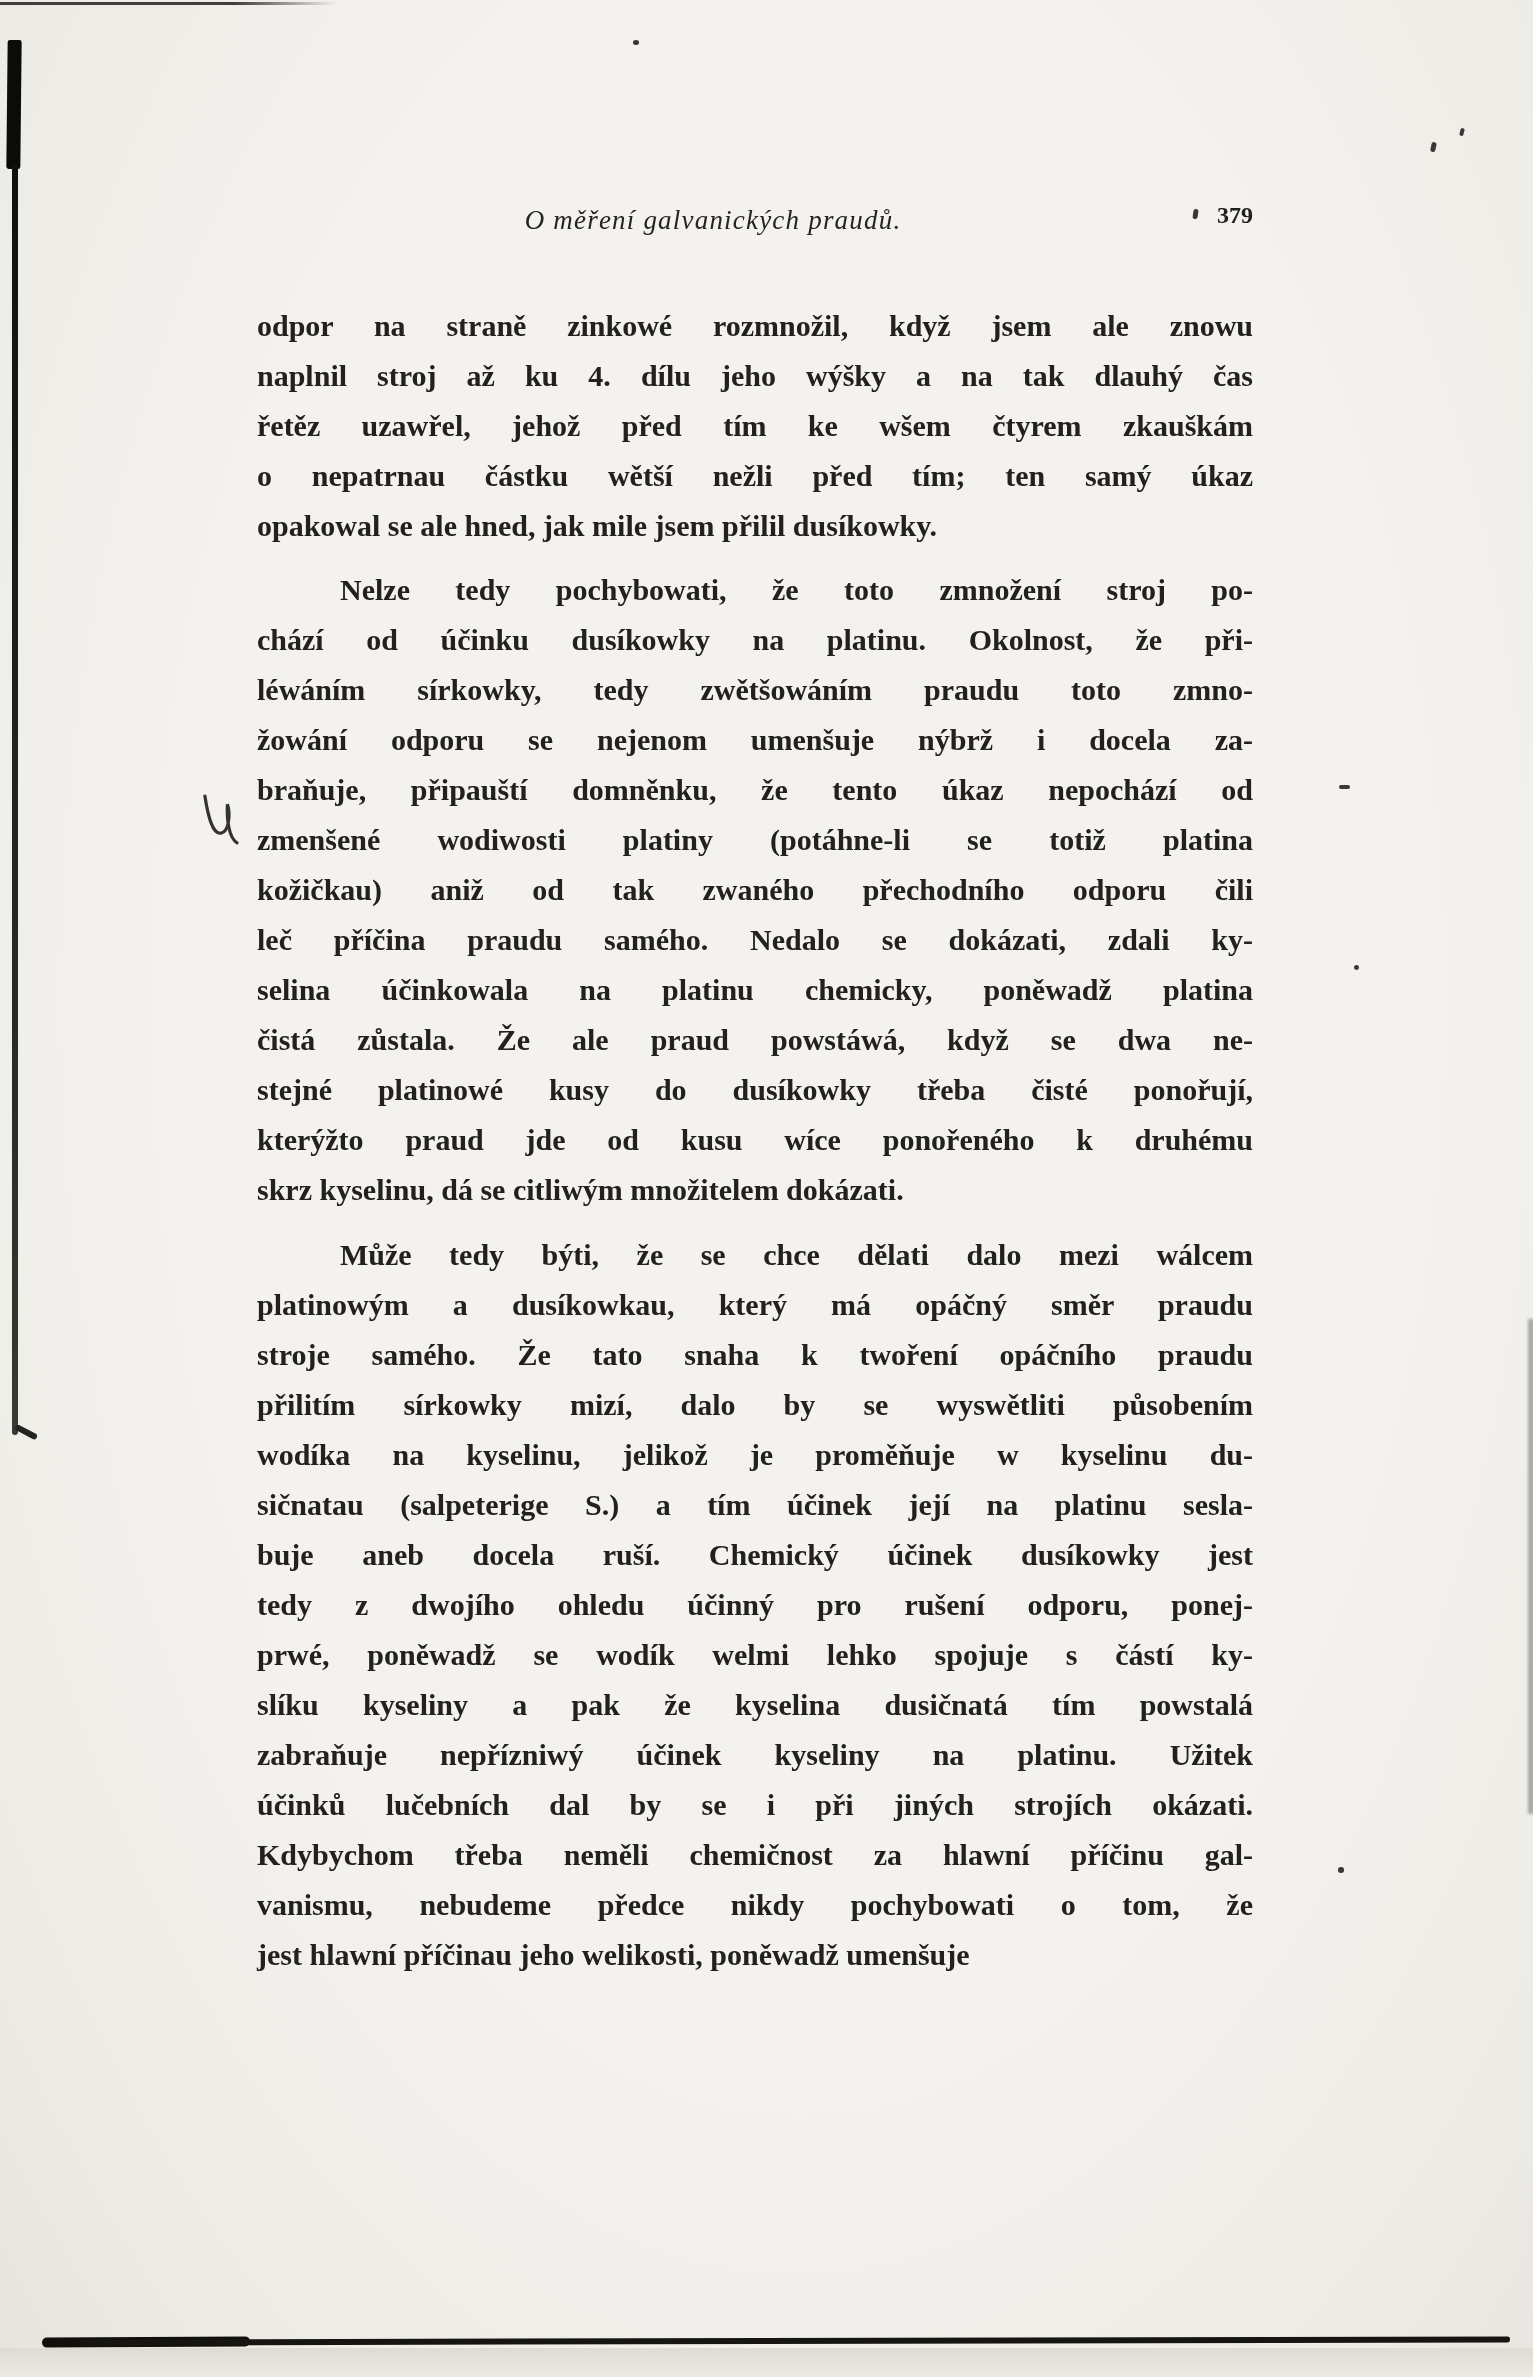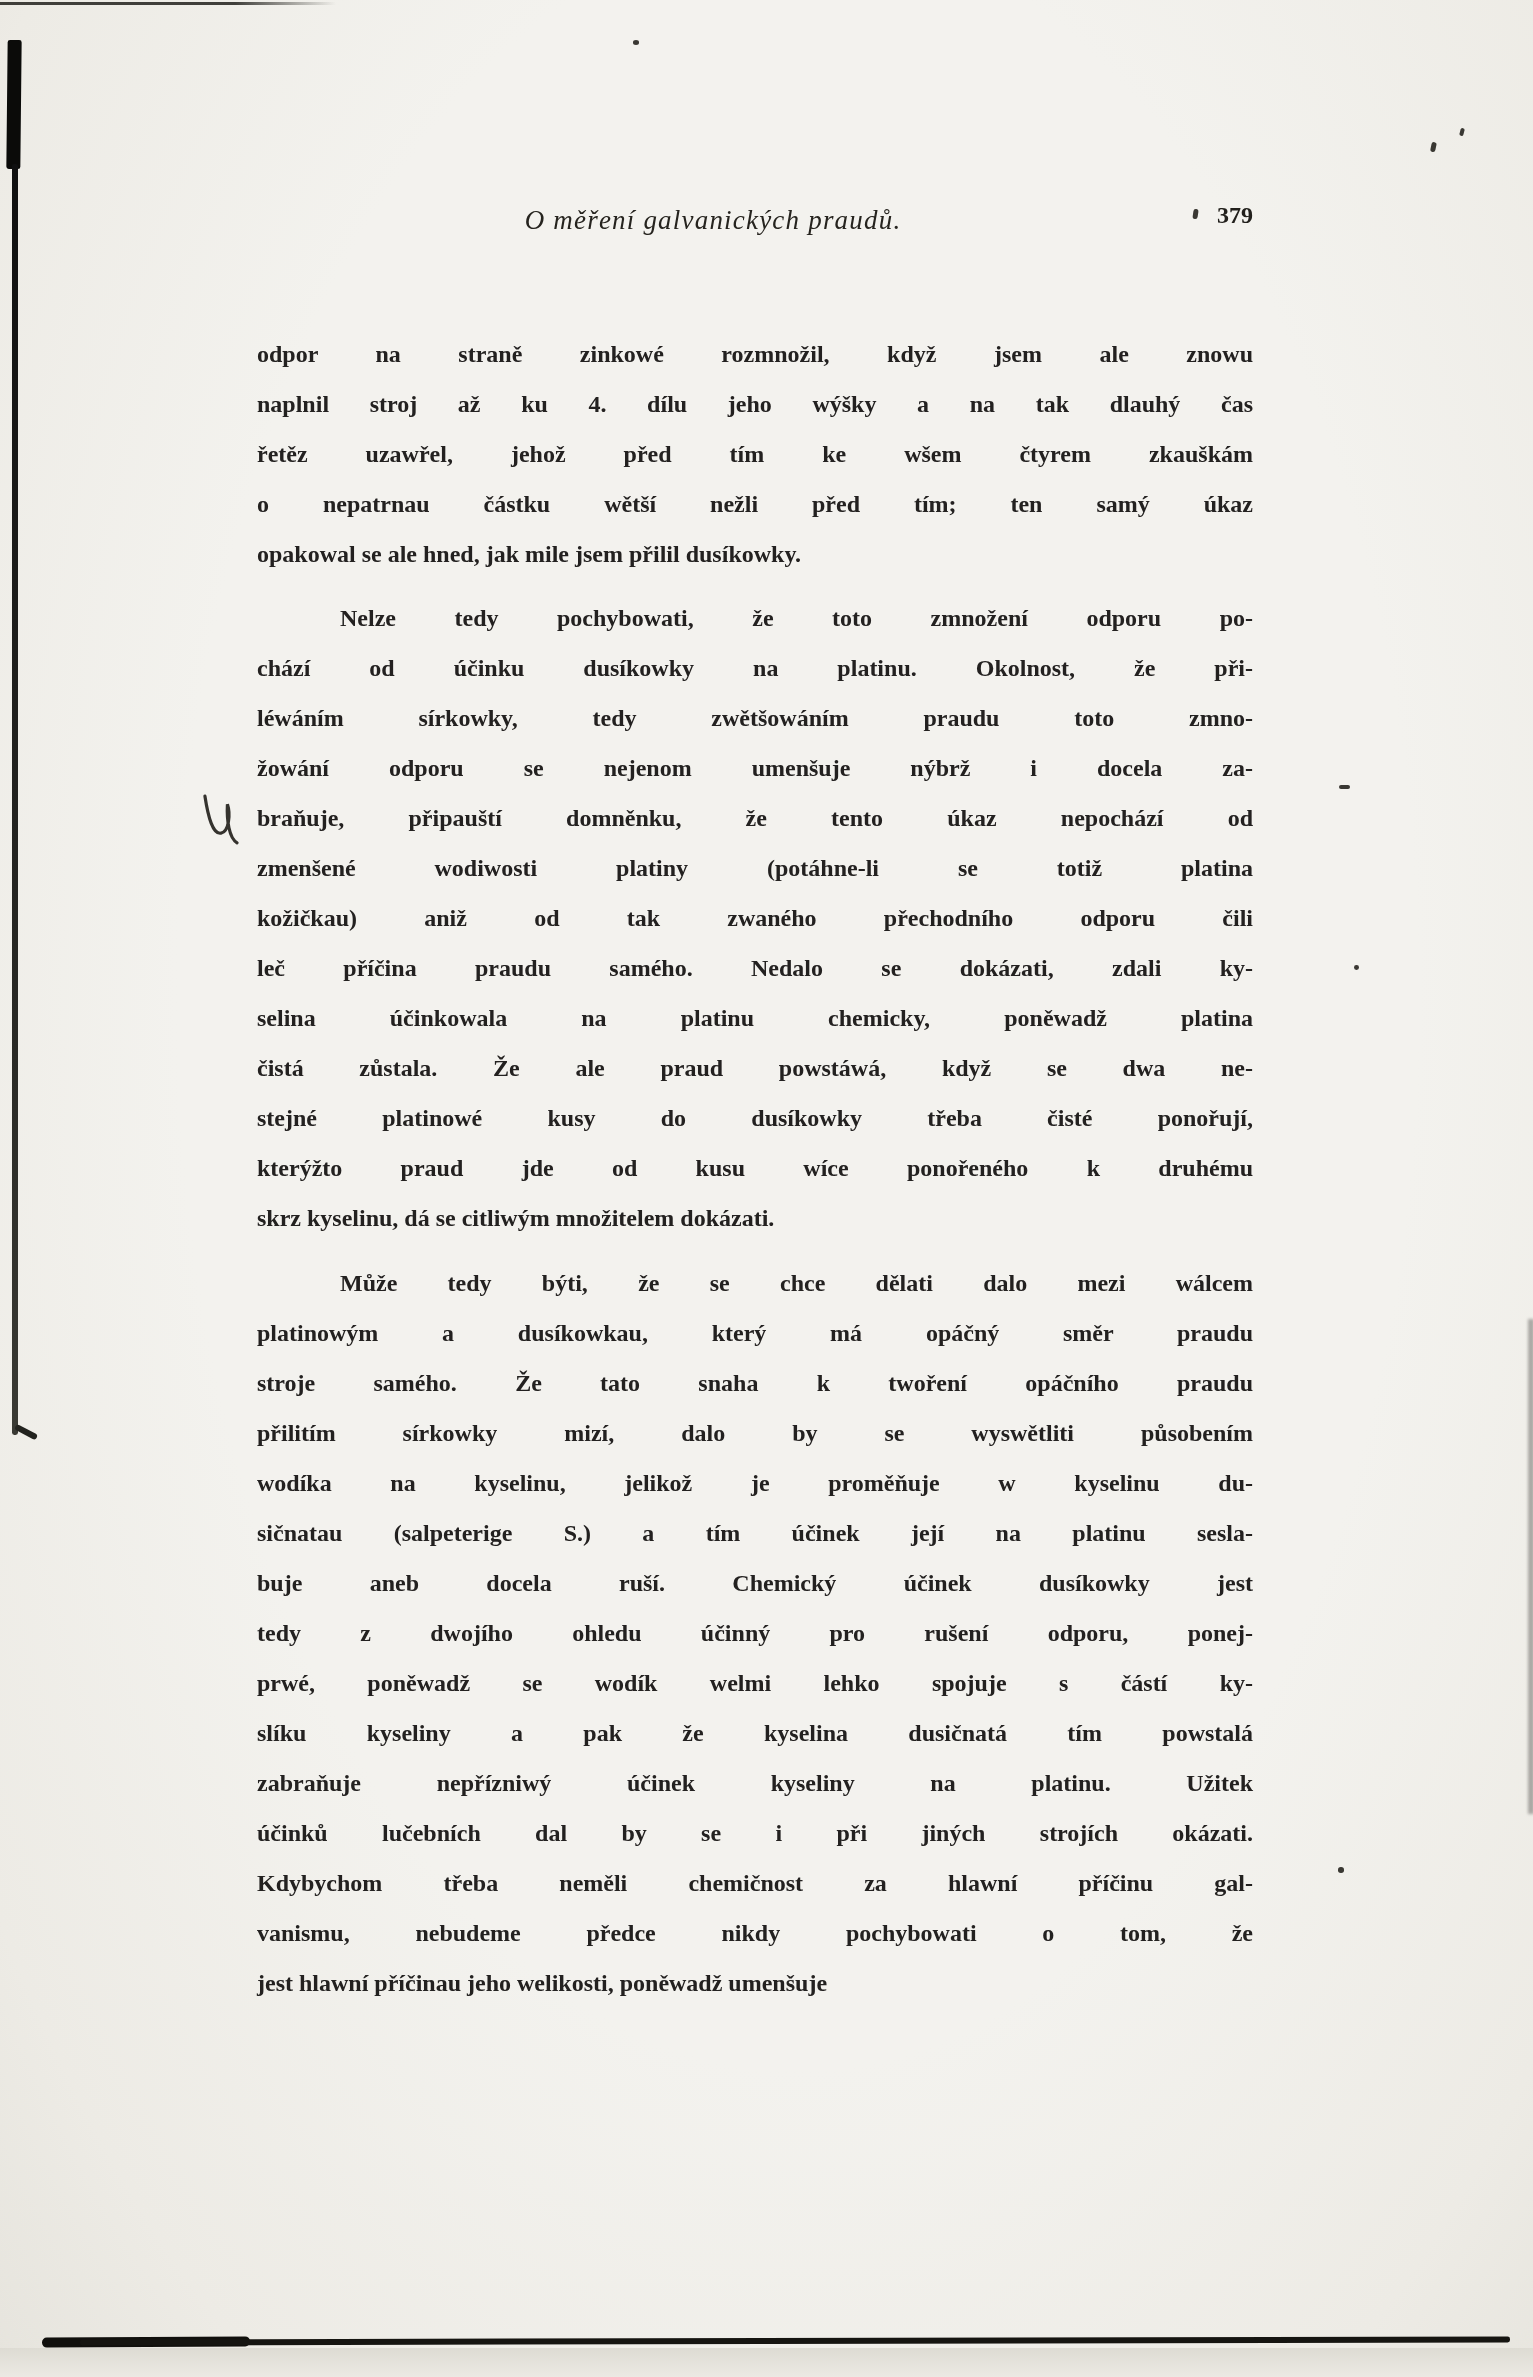--- a/index.html
+++ b/index.html
@@ -40,22 +40,22 @@
   }
   .page-number {
     position: absolute;
     right: 0;
     top: -3.2px;
     font-weight: 700;
     font-size: 24px;
     color: #22201c;
   }
   .text-block {
-    margin-top: 84px;
-    font-size: 24px;
+    margin-top: 56px;
+    font-size: 30px;
     line-height: 50px;
     font-weight: 700;
     color: #232120;
   }
   .paragraph { margin: 0 0 14.4px 0; }
   .paragraph:last-child { margin-bottom: 0; }
   .line {
     text-align: justify;
     text-align-last: justify;
     white-space: normal;
@@ -127,21 +127,21 @@
 
     <div class="text-block">
         <div class="paragraph">
           <div class="line first">odpor na straně zinkowé rozmnožil, když jsem ale znowu</div>
           <div class="line">naplnil stroj až ku 4. dílu jeho wýšky a na tak dlauhý čas</div>
           <div class="line">řetěz uzawřel, jehož před tím ke wšem čtyrem zkauškám</div>
           <div class="line">o nepatrnau částku wětší nežli před tím; ten samý úkaz</div>
           <div class="line last">opakowal se ale hned, jak mile jsem přilil dusíkowky.</div>
         </div>
         <div class="paragraph indent">
-          <div class="line first">Nelze tedy pochybowati, že toto zmnožení odporu po-</div>
+          <div class="line first">Nelze tedy pochybowati, že toto zmnožení stroj po-</div>
           <div class="line">chází od účinku dusíkowky na platinu.  Okolnost, že při-</div>
           <div class="line">léwáním sírkowky, tedy zwětšowáním praudu toto zmno-</div>
           <div class="line">žowání odporu se nejenom umenšuje nýbrž i docela za-</div>
           <div class="line">braňuje, připauští domněnku, že tento úkaz nepochází od</div>
           <div class="line">zmenšené wodiwosti platiny (potáhne-li se totiž platina</div>
           <div class="line">kožičkau) aniž od tak zwaného přechodního odporu čili</div>
           <div class="line">leč příčina praudu samého.  Nedalo se dokázati, zdali ky-</div>
           <div class="line">selina účinkowala na platinu chemicky, poněwadž platina</div>
           <div class="line">čistá zůstala.  Že ale praud powstáwá, když se dwa ne-</div>
           <div class="line">stejné platinowé kusy do dusíkowky třeba čisté ponořují,</div>

